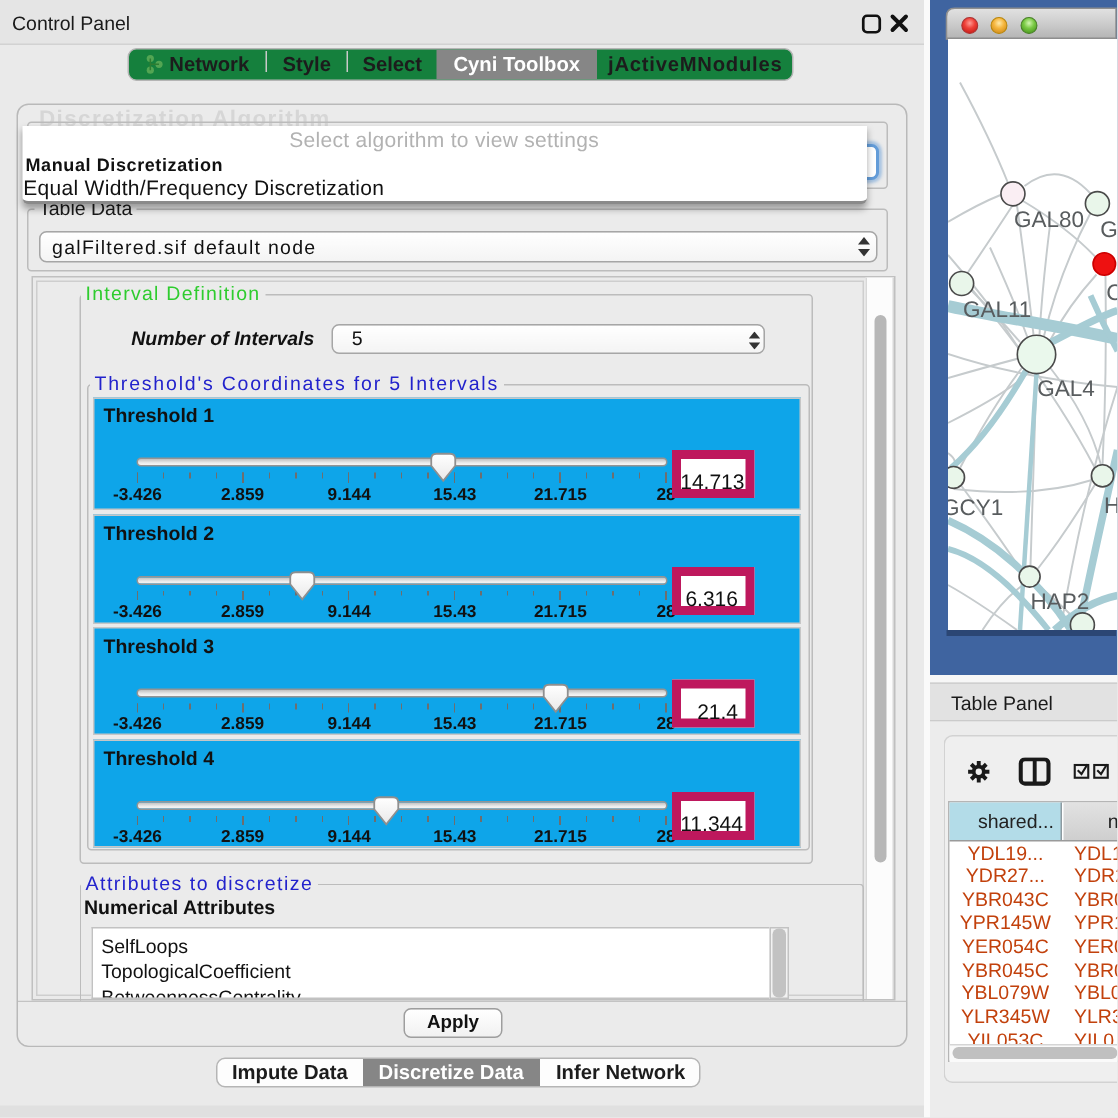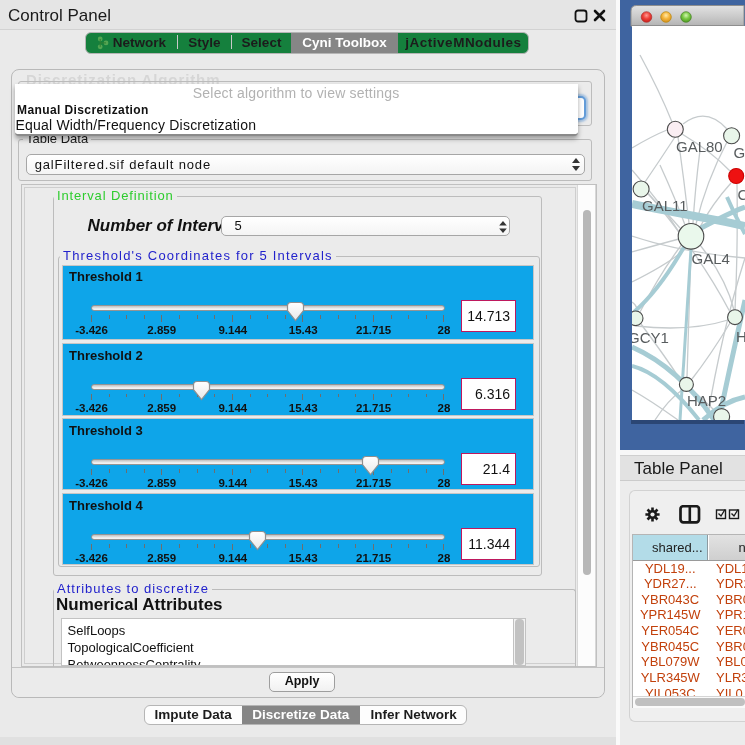--- a/index.html
+++ b/index.html
@@ -9,24 +9,24 @@
 .gtitle{position:absolute;font-size:13px;line-height:13px;padding:0 3px;background:#ebebeb;white-space:nowrap;}
 .tseg{display:inline-block;height:100%;font-size:13.5px;font-weight:bold;color:#1c1c1c;text-align:center;vertical-align:top;}
 .tsegd{background:#868686;color:#fff;}
 .tsep{display:inline-block;width:1px;height:14px;background:#c9c9c9;vertical-align:middle;margin-top:-2px;}
 .tick-lab{position:absolute;transform:translateX(-50%);font-size:11.5px;font-weight:600;color:#111;white-space:nowrap;line-height:12px;top:58px;}
 .thpanel{position:absolute;left:61.5px;width:472px;border:1px solid #c6c6c6;background:#0ea5e9;}
 .thtitle{position:absolute;left:6.5px;top:4.5px;font-size:13px;font-weight:bold;color:#111;line-height:14px;}
 .track{position:absolute;left:28.5px;top:39.5px;width:354px;height:6px;border:1px solid #949494;border-radius:3px;background:linear-gradient(#c0c0c0,#ececec 65%,#f5f5f5);}
 .ticksmin{position:absolute;left:28.6px;top:49.8px;width:355px;height:3.7px;background:repeating-linear-gradient(to right,#6e6e6e 0,#6e6e6e 1px,transparent 1px,transparent 17.62px);}
 .ticksmaj{position:absolute;left:28.6px;top:49.8px;width:355px;height:6.3px;background:repeating-linear-gradient(to right,#6e6e6e 0,#6e6e6e 1px,transparent 1px,transparent 70.48px);}
-.vbox{position:absolute;left:398px;top:34px;width:55px;height:32px;border:1px solid #be185d;background:#fff;font-size:14px;color:#111;text-align:right;line-height:30px;padding-right:4.5px;}
+.vbox{position:absolute;left:385px;top:34px;width:55px;height:32px;border:6px solid #be185d;background:#fff;font-size:14px;color:#111;text-align:right;line-height:30px;padding-right:4.5px;}
 .thumb{position:absolute;top:35.5px;}
 .combo{position:absolute;background:linear-gradient(#ffffff,#f4f4f4);border:1px solid #a6a6a6;border-radius:5px;font-size:13px;color:#111;}
-.lbl13{position:absolute;font-size:17px;color:#111;line-height:14px;white-space:nowrap;}
+.lbl13{position:absolute;font-size:13px;color:#111;line-height:14px;white-space:nowrap;}
 .bold{font-weight:bold;}
 .rowtxt{height:15.65px;line-height:15.65px;font-size:13px;color:#c2410c;text-align:center;}
 </style></head><body>
 <div id="app">
 <div class="abs" style="left:0;top:0;width:616px;height:745px;background:#eaeaea;"></div>
 <div class="abs" style="left:0;top:0;width:616px;height:30px;background:#e5e5e5;border-bottom:1px solid #d2d2d2;"></div>
 <div class="lbl13" style="left:8px;top:9px;color:#1a1a1a;">Control Panel</div>
 <svg class="abs" style="left:574px;top:9px;" width="14" height="14">
       <rect x="1.5" y="1.5" width="11" height="11" rx="2.5" fill="none" stroke="#111" stroke-width="1.8"></rect>
     </svg>

